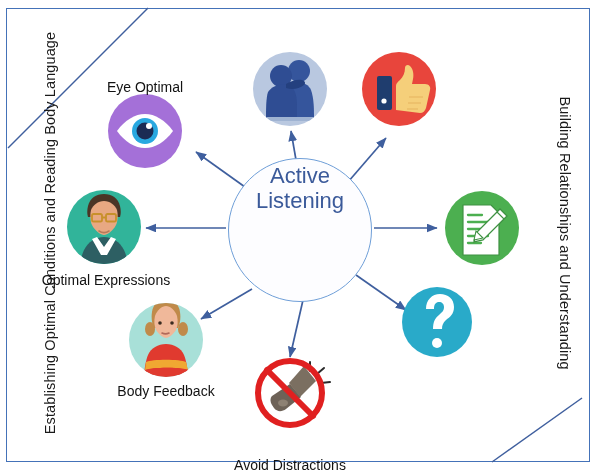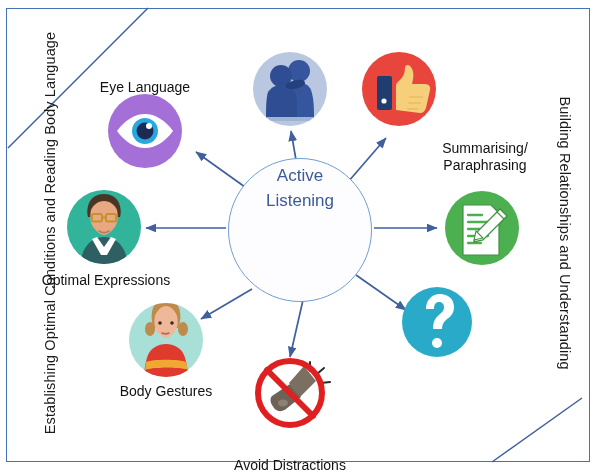--- a/index.html
+++ b/index.html
@@ -84,21 +84,21 @@
     border: 1.4px solid #6f9fd8;
     box-sizing: border-box;
   }
   .hub-title {
     position: absolute;
     left: 228px;
     top: 163px;
     width: 144px;
     text-align: center;
     color: #3b5a9a;
-    font-size: 17px;
+    font-size: 22px;
     line-height: 25px;
     font-family: "Liberation Sans", sans-serif;
   }
 
   
   .node-label {
     position: absolute;
     color: #121212;
     font-size: 14px;
     line-height: 16.5px;
@@ -262,28 +262,26 @@
   </svg>
 
   <div class="hub"></div>
   <div class="hub-title">
     <div>Active</div>
     <div>Listening</div>
   </div>
 
 
 
-  <div class="node-label" style="left:420px; top:140px; width:130px;">Summarising/
-Paraphrasing</div>
 
 
   <div class="node-label" style="left:220px; top:437px; width:140px;margin-top:20px;">Avoid Distractions</div>
 
-  <div class="node-label" style="left:106px; top:383px; width:120px;">Body Gestures</div>
+  <div class="node-label" style="left:106px; top:383px; width:120px;">Body Feedback</div>
 
   <div class="node-label" style="left:32px; top:272px; width:148px;">Optimal Expressions</div>
 
-  <div class="node-label" style="left:85px; top:79px; width:120px;">Eye Language</div>
+  <div class="node-label" style="left:85px; top:79px; width:120px;">Eye Optimal</div>
 
   <div class="side-caption side-left">Establishing Optimal Conditions and Reading Body Language</div>
   <div class="side-caption side-right">Building Relationships and Understanding</div>
 
 </div>
 
 </body></html>

